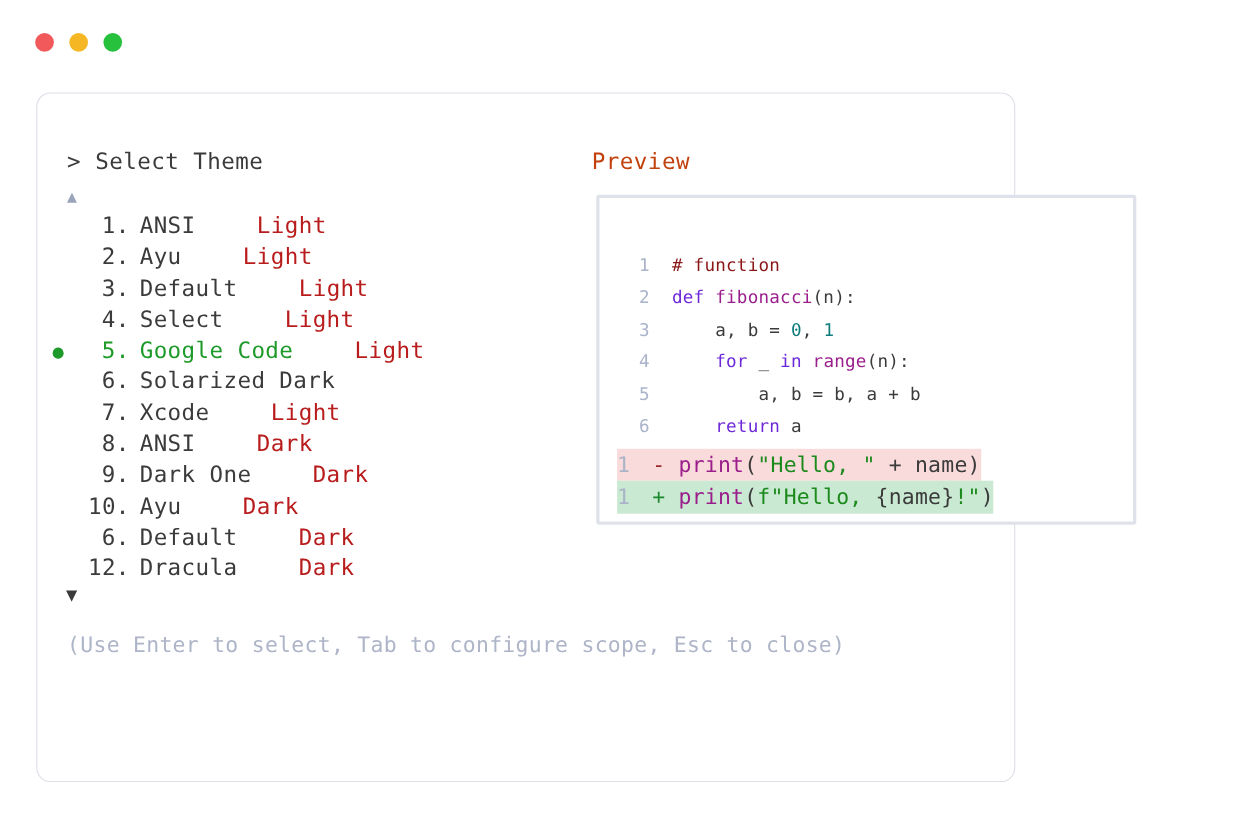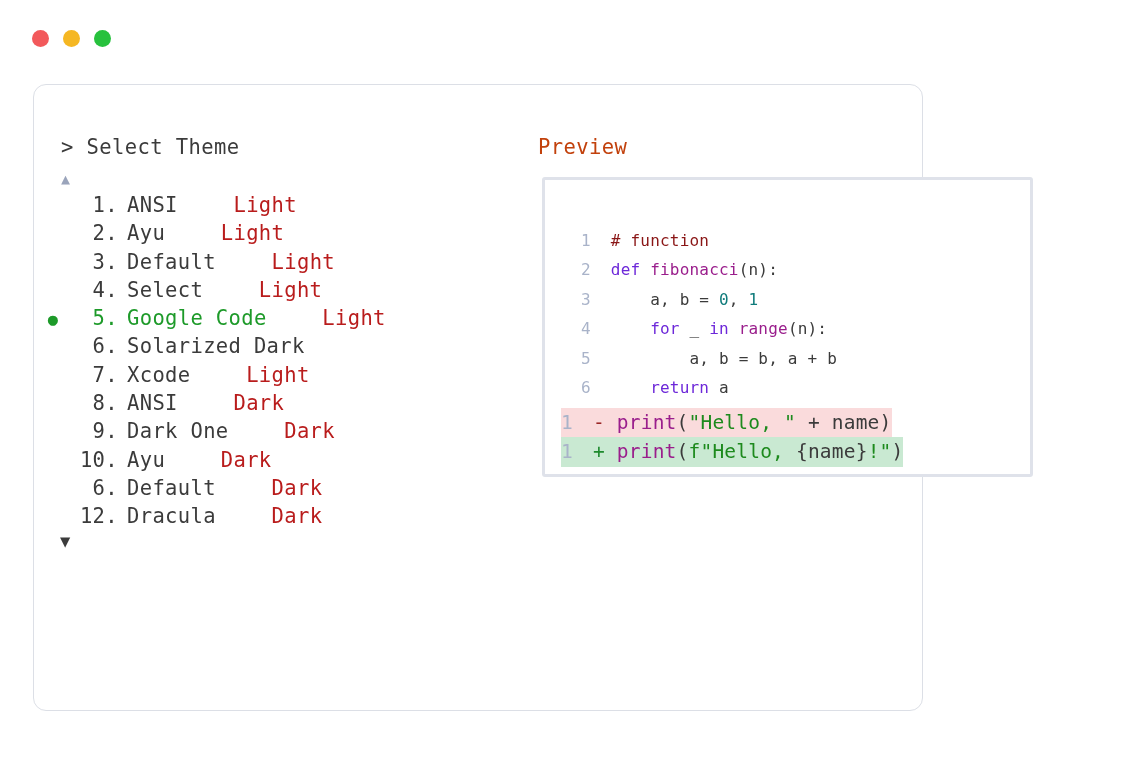--- a/index.html
+++ b/index.html
@@ -219,20 +219,21 @@
           <li class="theme-row"><span class="bullet-cell">●</span><span class="idx">7.</span><span class="name">Xcode</span><span class="variant"> Light</span></li>
           <li class="theme-row"><span class="bullet-cell">●</span><span class="idx">8.</span><span class="name">ANSI</span><span class="variant"> Dark</span></li>
           <li class="theme-row"><span class="bullet-cell">●</span><span class="idx">9.</span><span class="name">Dark One</span><span class="variant"> Dark</span></li>
           <li class="theme-row"><span class="bullet-cell">●</span><span class="idx">10.</span><span class="name">Ayu</span><span class="variant"> Dark</span></li>
           <li class="theme-row"><span class="bullet-cell">●</span><span class="idx">6.</span><span class="name">Default</span><span class="variant"> Dark</span></li>
           <li class="theme-row"><span class="bullet-cell">●</span><span class="idx">12.</span><span class="name">Dracula</span><span class="variant"> Dark</span></li>
         </ul>
       <div class="scroll-arrow down">▼</div>
     </div>
 
+    <div class="hint">(Use Enter to select, Tab to configure scope, Esc to close)</div>
 
     <div class="preview-box">
       <div class="code" id="code-block"><span class="cline"><span class="ln">1</span> <span class="tok-comment"># function</span></span><span class="cline"><span class="ln">2</span> <span class="tok-kw">def </span><span class="tok-fn">fibonacci</span><span class="tok-plain">(n):</span></span><span class="cline"><span class="ln">3</span> <span class="tok-plain">    a, b = </span><span class="tok-num">0</span><span class="tok-plain">, </span><span class="tok-num">1</span></span><span class="cline"><span class="ln">4</span> <span class="tok-plain">    </span><span class="tok-kw">for</span><span class="tok-plain"> _ </span><span class="tok-kw">in</span><span class="tok-plain"> </span><span class="tok-builtin">range</span><span class="tok-plain">(n):</span></span><span class="cline"><span class="ln">5</span> <span class="tok-plain">        a, b = b, a + b</span></span><span class="cline"><span class="ln">6</span> <span class="tok-plain">    </span><span class="tok-kw">return</span><span class="tok-plain"> a</span></span></div>
       <div class="diff" id="diff-block"><span class="dline del" style="background: rgb(250, 219, 220);"><span class="ln">1</span> <span class="sign-del">-</span> <span class="tok-fn">print</span><span class="tok-plain">(</span><span class="tok-str">"Hello, "</span><span class="tok-plain"> + name)</span></span><span class="dline add" style="background: rgb(201, 233, 210);"><span class="ln">1</span> <span class="sign-add">+</span> <span class="tok-fn">print</span><span class="tok-plain">(</span><span class="tok-str">f"Hello, </span><span class="tok-plain">{name}</span><span class="tok-str">!"</span><span class="tok-plain">)</span></span></div>
     </div>
 
   </div>
 </div>
 
 </body></html>

